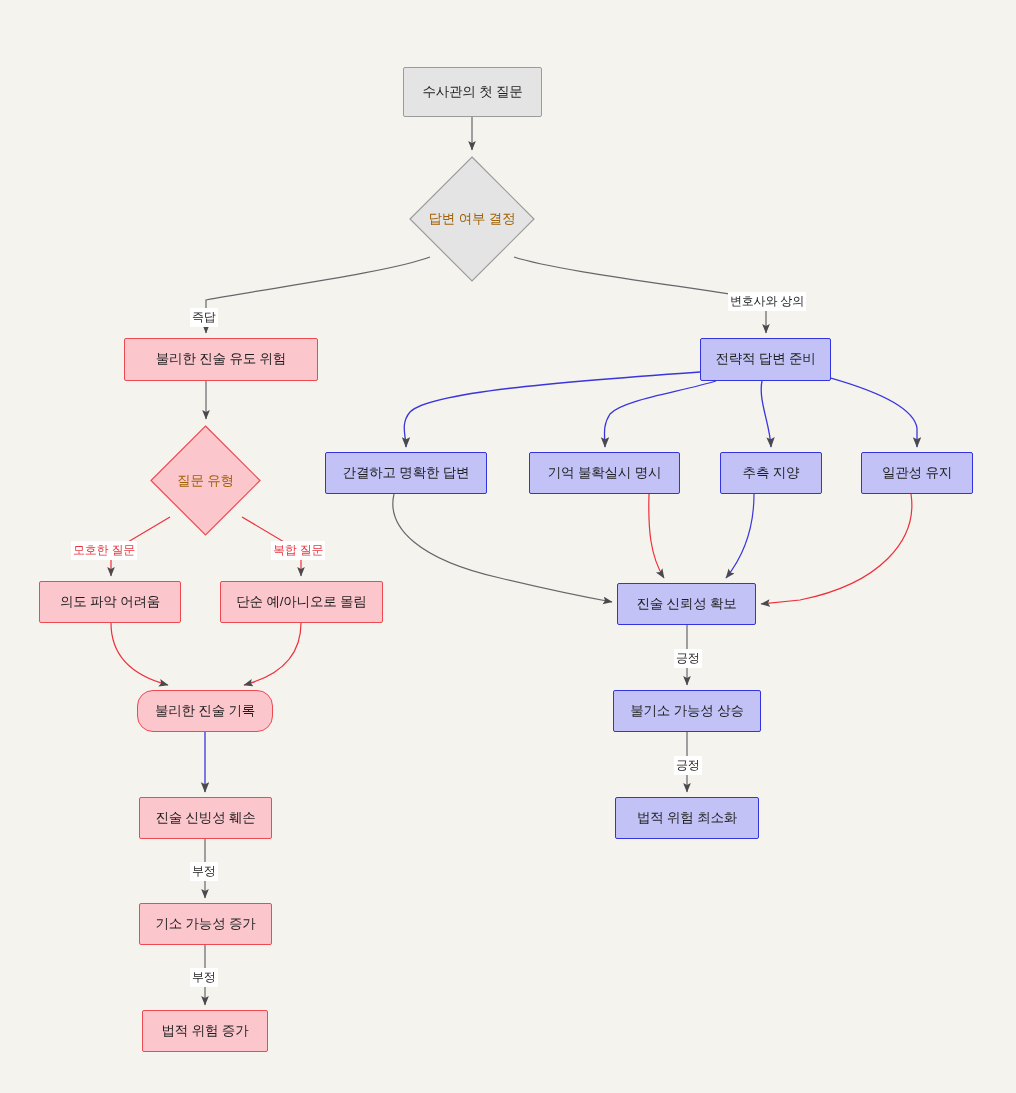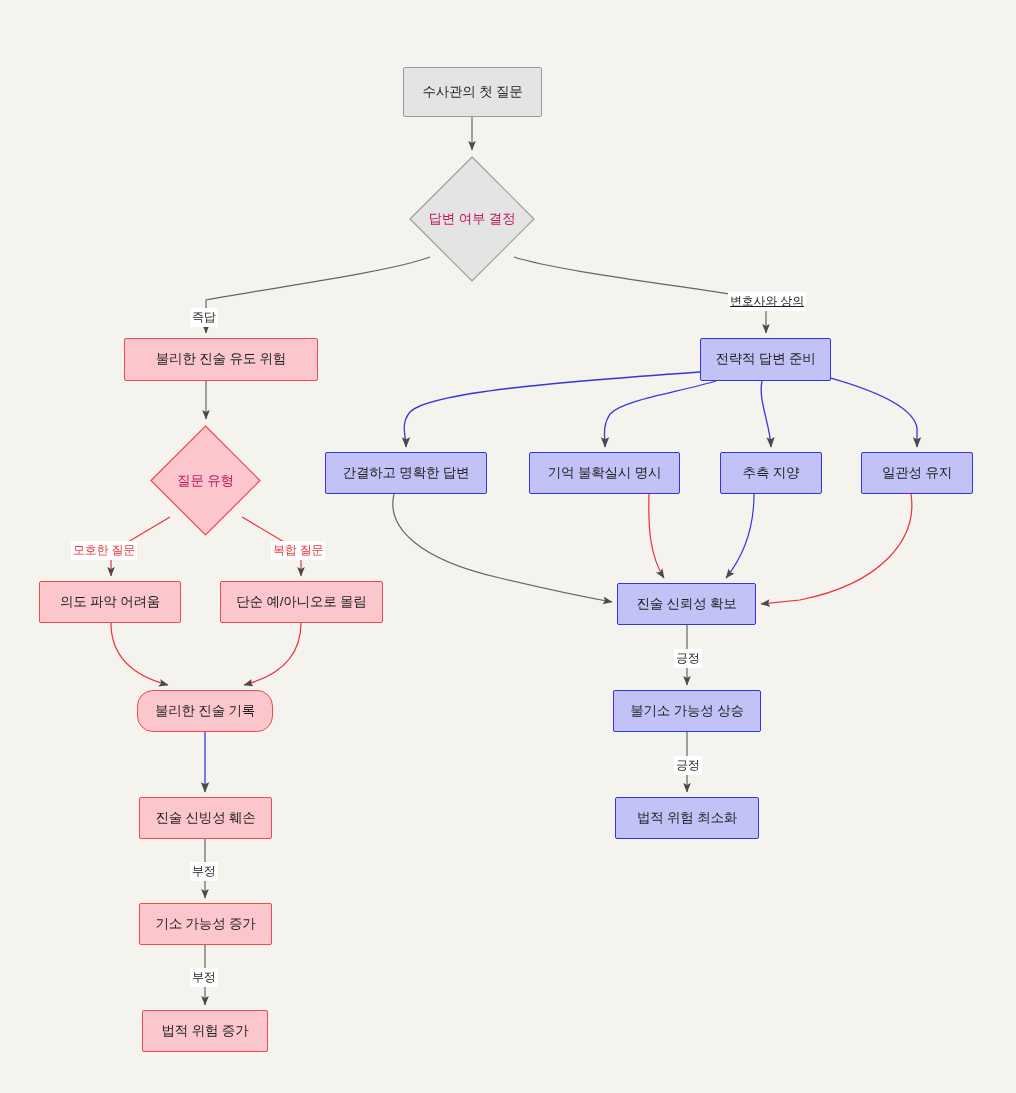--- a/index.html
+++ b/index.html
@@ -65,21 +65,21 @@
   }
   .diamond-label {
     position: absolute;
     left: 0; top: 0;
     width: 100%;
     height: 100%;
     display: flex;
     align-items: center;
     justify-content: center;
     font-size: 13.5px;
-    color: #be185d;
+    color: #a16207;
     letter-spacing: -0.2px;
     text-align: center;
   }
   .edge-label {
     position: absolute;
     font-size: 12px;
     color: #1d1d1f;
     background: #ffffff;
     padding: 1px 2px;
     white-space: nowrap;
@@ -224,21 +224,21 @@
   <div class="node rect pink" style="left:139px; top:903px; width:133px; height:42px;">
     <span>기소 가능성 증가</span>
   </div>
 
   <div class="node rect pink" style="left:142px; top:1010px; width:126px; height:42px;">
     <span>법적 위험 증가</span>
   </div>
 
   <div class="edge-label" style="left:190px; top:292px;margin-top:16px;">즉답</div>
 
-  <div class="edge-label" style="left:728px; top:292px;text-decoration:underline;">변호사와 상의</div>
+  <div class="edge-label" style="left:728px; top:292px;">변호사와 상의</div>
 
   <div class="edge-label red" style="left:71px; top:541px;">모호한 질문</div>
 
   <div class="edge-label red" style="left:271px; top:541px;">복합 질문</div>
 
   <div class="edge-label" style="left:190px; top:862px;">부정</div>
 
   <div class="edge-label" style="left:190px; top:968px;">부정</div>
 
   <div class="edge-label" style="left:674px; top:649px;">긍정</div>

